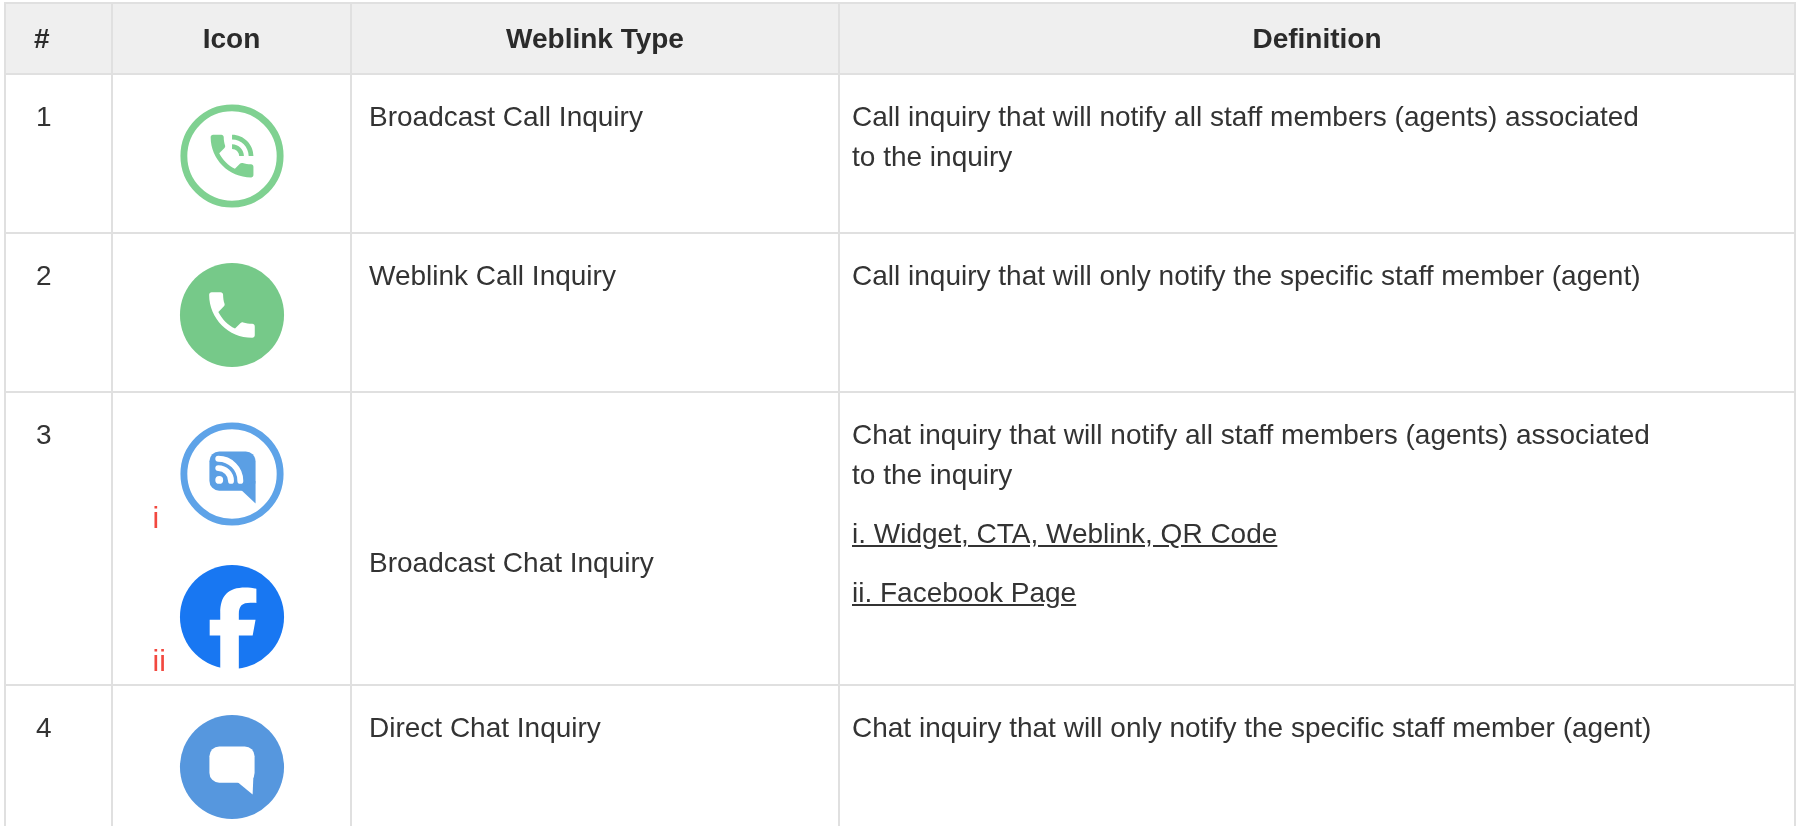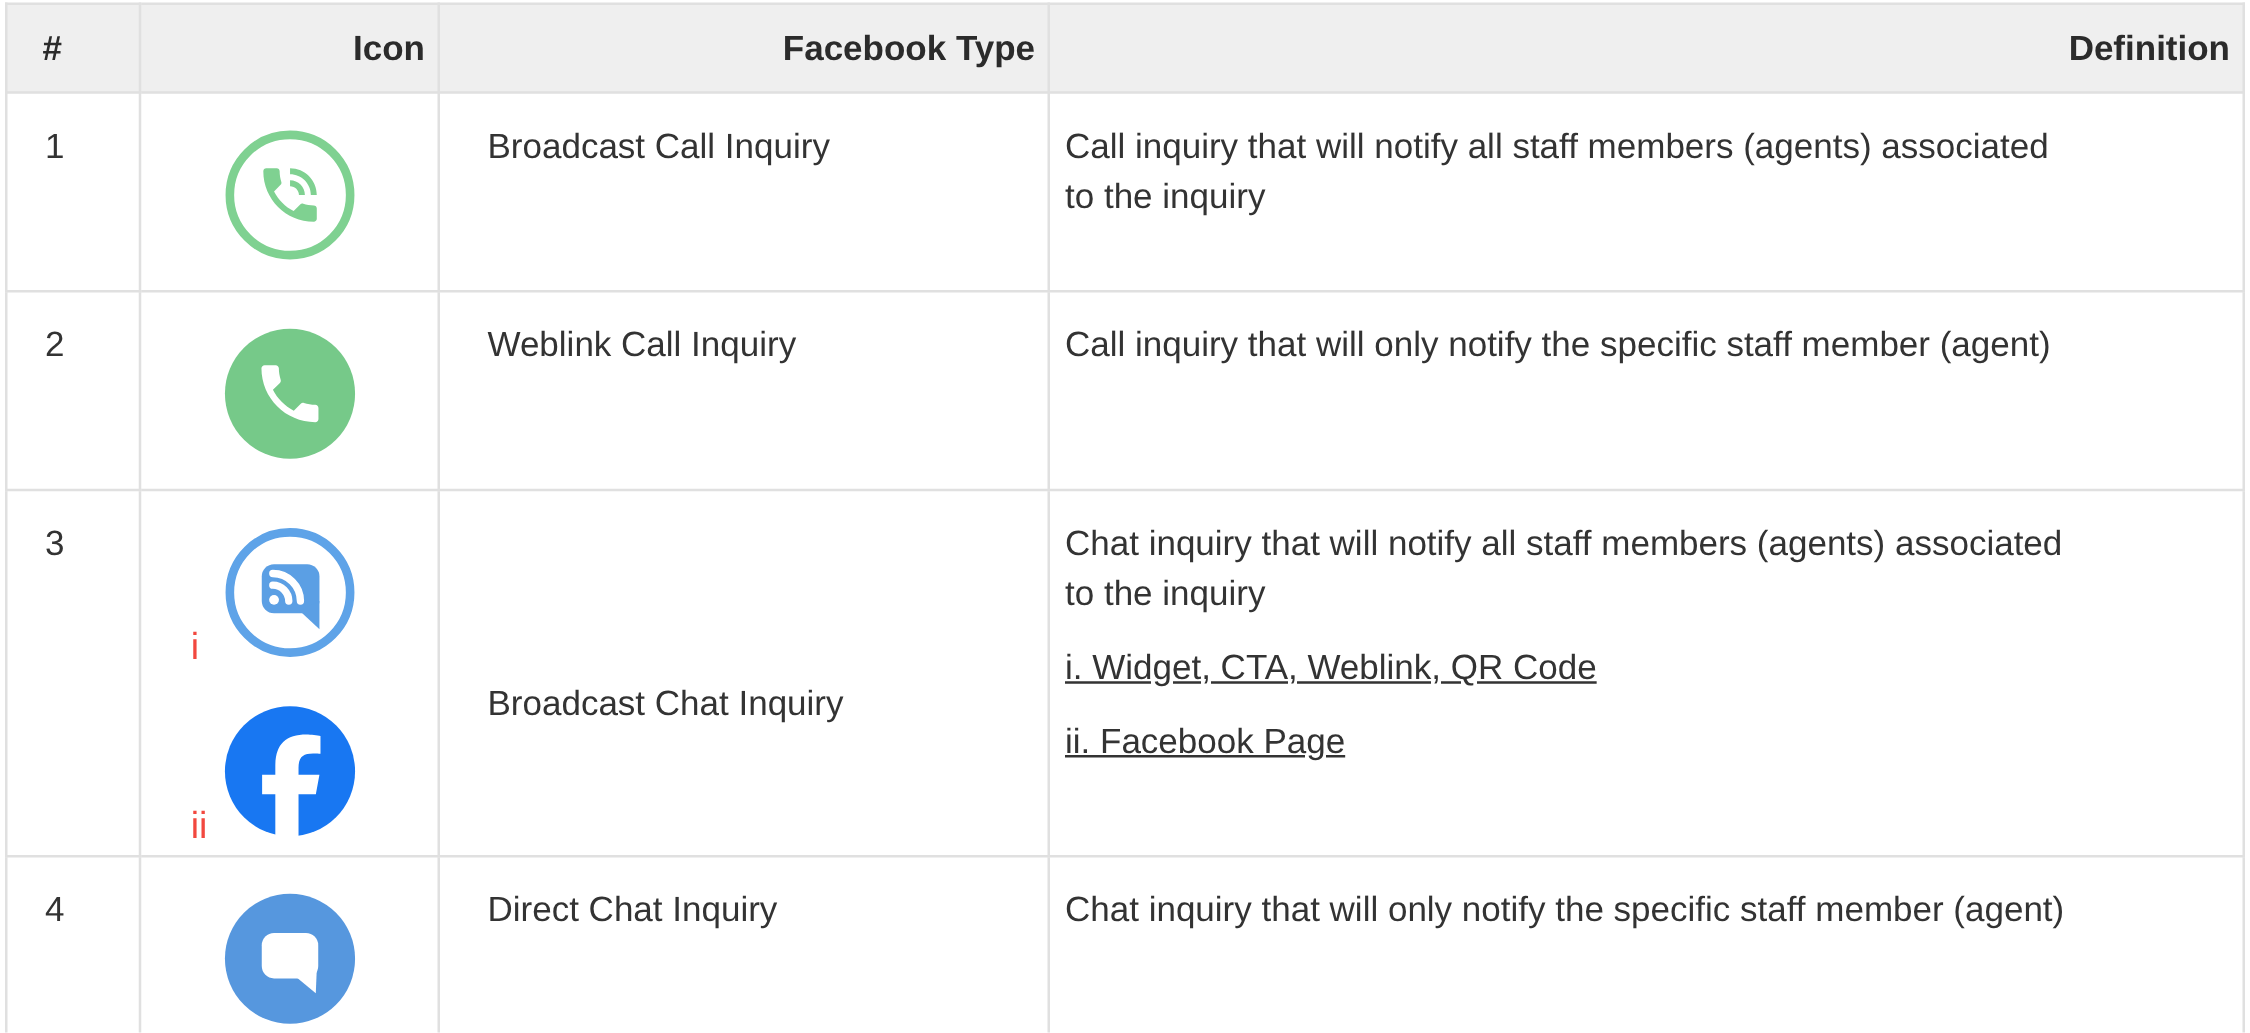--- a/index.html
+++ b/index.html
@@ -28,21 +28,21 @@
     border: 2px solid #e0e0e0;
     vertical-align: top;
     font-size: 28px;
     line-height: 40px;
   }
   thead tr { height: 71px; }
   thead th {
     background: #efefef;
     font-weight: bold;
     color: #2b2b2b;
-    text-align: right;
+    text-align: center;
     vertical-align: middle;
     padding: 8px 10px;
   }
   thead th.th-num {
     text-align: left;
     padding-left: 28px;
   }
 
   tr.r1 { height: 157px; }
   tr.r2 { height: 144px; }
@@ -52,21 +52,21 @@
   td.num-cell {
     padding: 22px 10px 10px 30px;
     color: #333333;
   }
   td.icon-cell {
     text-align: center;
     padding-top: 26px;
     padding-bottom: 10px;
   }
   td.type-cell {
-    padding: 22px 20px 10px 38px;
+    padding: 22px 20px 10px 17px;
   }
   td.type-cell.v-middle {
     vertical-align: middle;
     padding-top: 58px;
   }
   td.def-cell {
     padding: 22px 24px 10px 12px;
   }
   td.def-cell p { max-width: 803px; }
   td.def-cell p + p { margin-top: 19px; text-decoration: underline; }
@@ -100,21 +100,21 @@
     <colgroup>
       <col class="c-num">
         <col class="c-icon">
         <col class="c-type">
         <col class="c-def">
     </colgroup>
     <thead>
       <tr>
         <th class="th-num">#</th>
         <th>Icon</th>
-        <th>Facebook Type</th>
+        <th>Weblink Type</th>
         <th>Definition</th>
       </tr>
     </thead>
     <tbody>
 
       <tr class="r1">
         <td class="num-cell">1</td>
         <td class="icon-cell">
           <span class="icon-wrap">
             <svg width="110" height="110" viewBox="0 0 112 112" aria-hidden="true">

